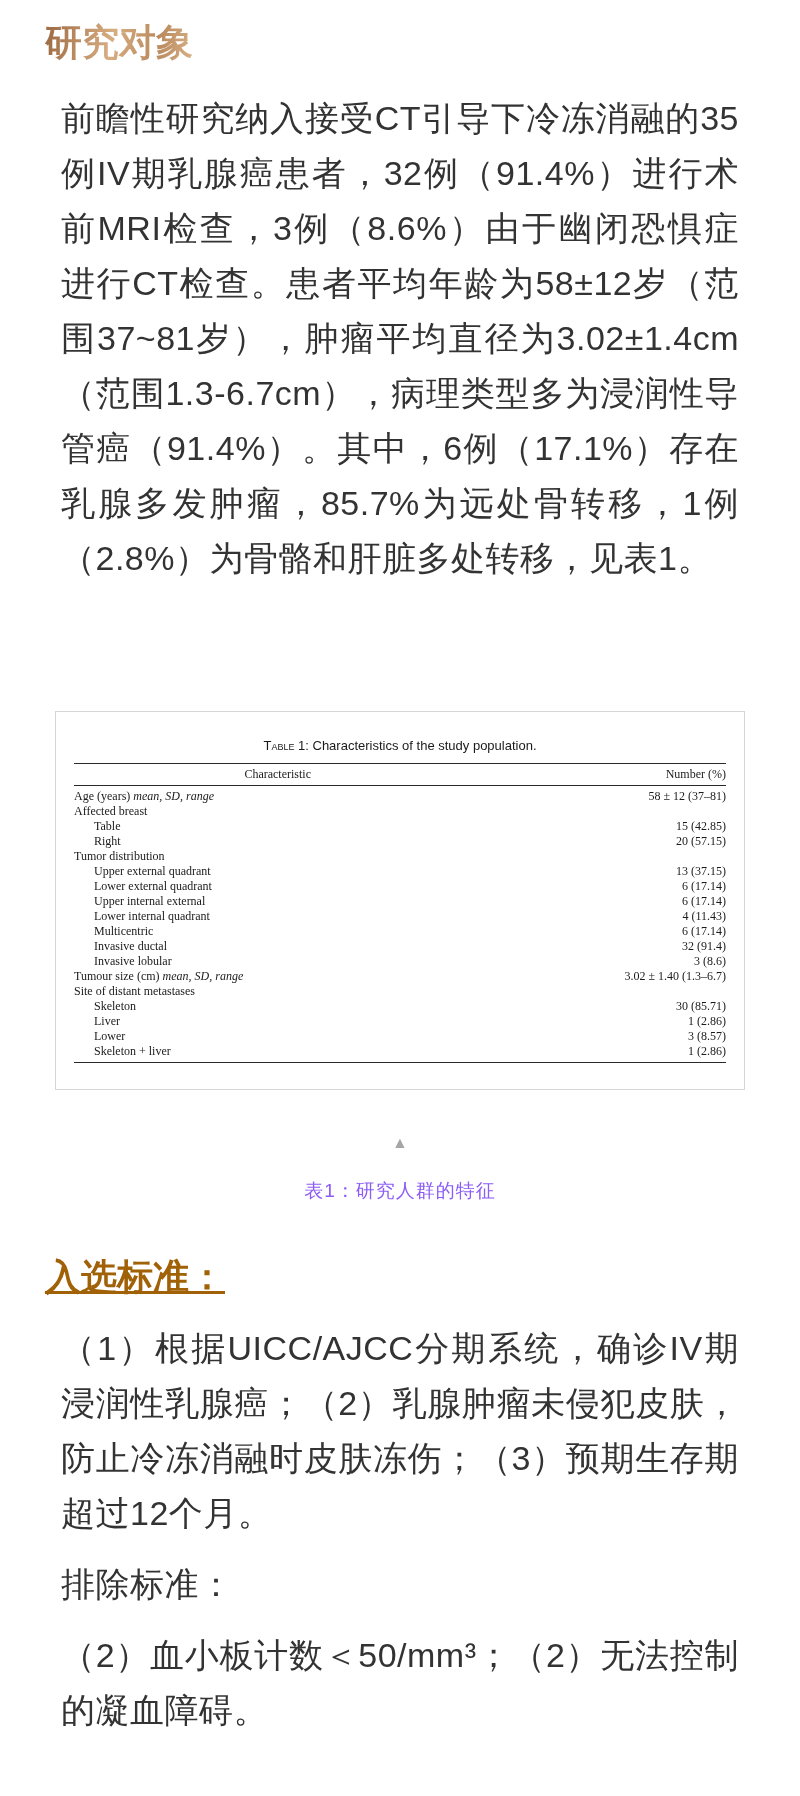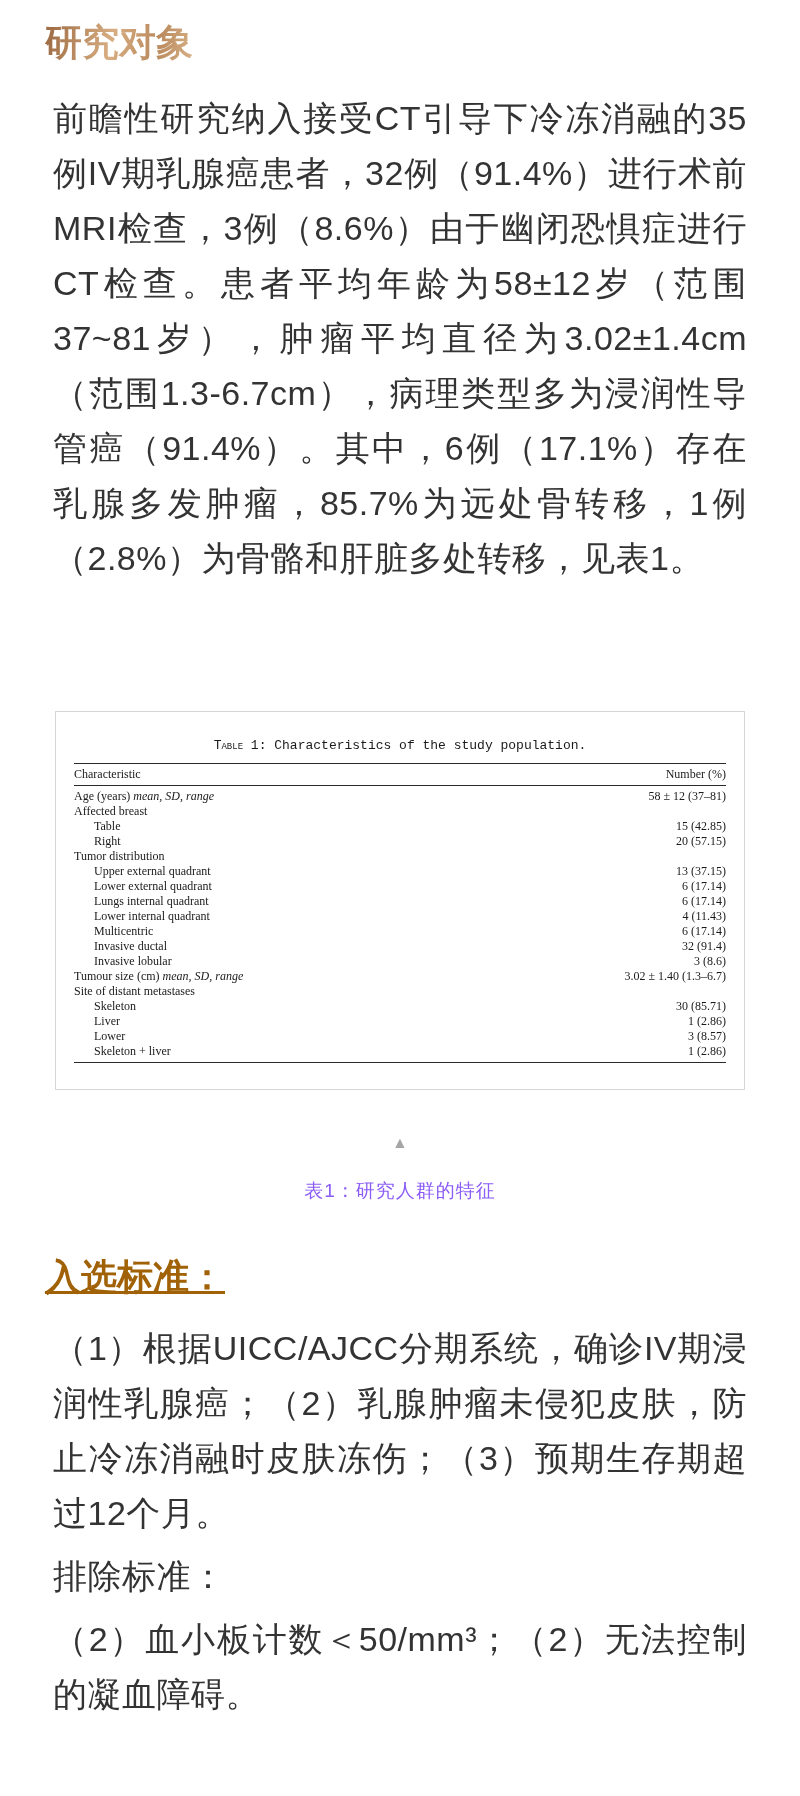--- a/index.html
+++ b/index.html
@@ -34,50 +34,50 @@
     margin: 0;
   }
 
   
   .para {
     font-size: 34px;
     line-height: 55px;
     letter-spacing: 0.5px;
     text-align: justify;
     color: #333333;
-    margin: 8px;
+    margin: 16px;
   }
   .para.first { margin-top: 26px; }
 
   
   .table-card {
     margin: 125px 10px 0 10px;
     border: 1px solid #d6d6d6;
     background: #ffffff;
     padding: 26px 18px 26px 18px;
     box-sizing: border-box;
   }
   .jtable-title {
-    font-family: Liberation Mono, monospace;
+    font-family: Liberation Sans, sans-serif;
     font-size: 13px;
     color: #1a1a1a;
     text-align: center;
     margin: 0 0 10px 0;
   }
   .jtable-title .smallcaps { font-variant: small-caps; }
   table.jtable {
     width: 100%;
     border-collapse: collapse;
     font-family: "Liberation Serif", "DejaVu Serif", serif;
     font-size: 12px;
     color: #1a1a1a;
   }
   table.jtable th {
     font-weight: normal;
-    text-align: left;
+    text-align: center;
     border-top: 1px solid #2a2a2a;
     border-bottom: 1px solid #2a2a2a;
     padding: 3px 0;
   }
   table.jtable th.c2 { text-align: right; }
   table.jtable td {
     padding: 0;
     line-height: 15px;
     vertical-align: top;
   }
@@ -164,21 +164,21 @@
           </tr>
           <tr>
             <td class="c1 indent"><span>Upper external quadrant</span></td>
             <td class="c2">13 (37.15)</td>
           </tr>
           <tr>
             <td class="c1 indent"><span>Lower external quadrant</span></td>
             <td class="c2">6 (17.14)</td>
           </tr>
           <tr>
-            <td class="c1 indent"><span>Lungs internal quadrant</span></td>
+            <td class="c1 indent"><span>Upper internal external</span></td>
             <td class="c2">6 (17.14)</td>
           </tr>
           <tr>
             <td class="c1 indent"><span>Lower internal quadrant</span></td>
             <td class="c2">4 (11.43)</td>
           </tr>
           <tr>
             <td class="c1 indent"><span>Multicentric</span></td>
             <td class="c2">6 (17.14)</td>
           </tr>

